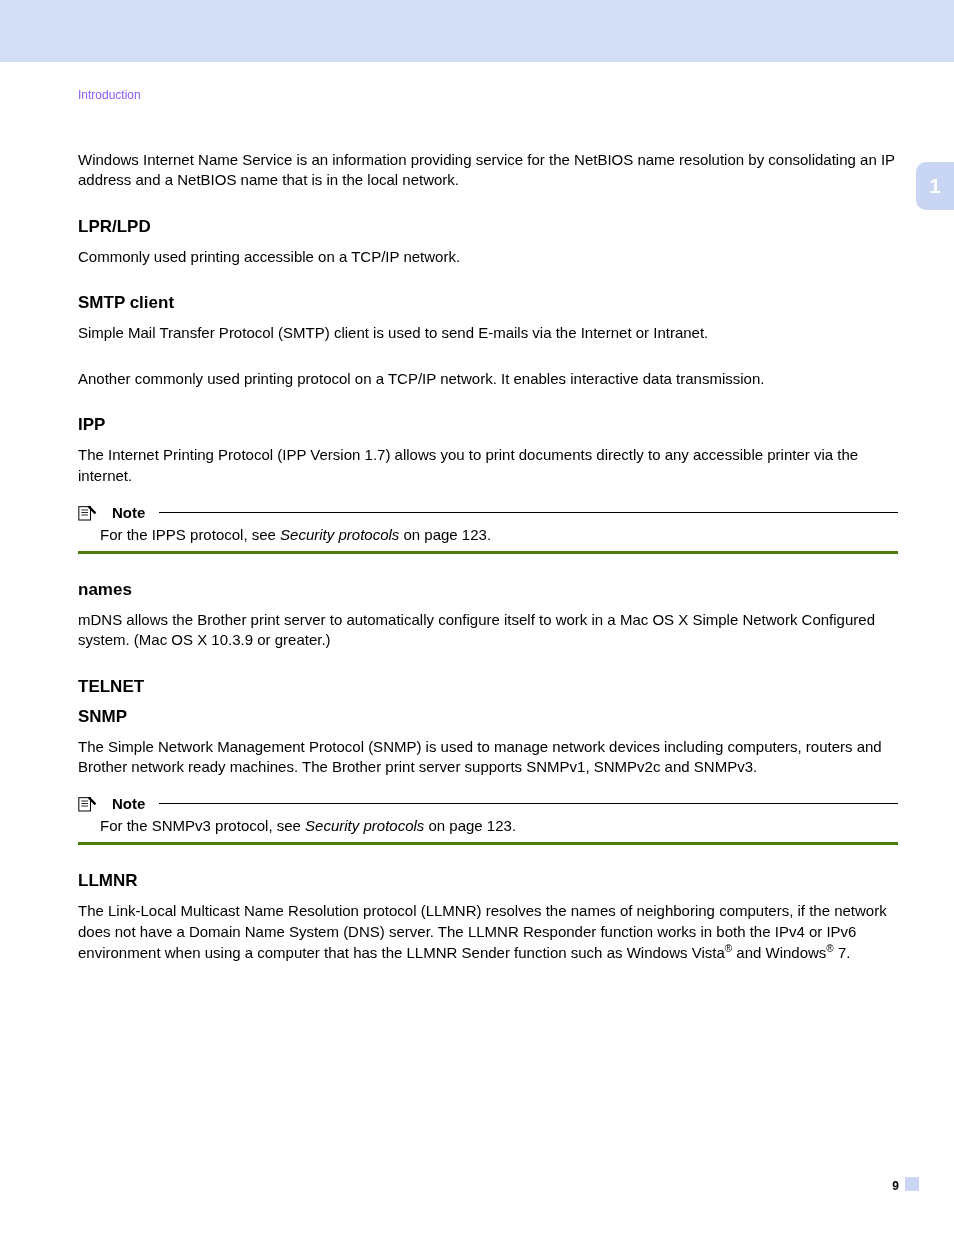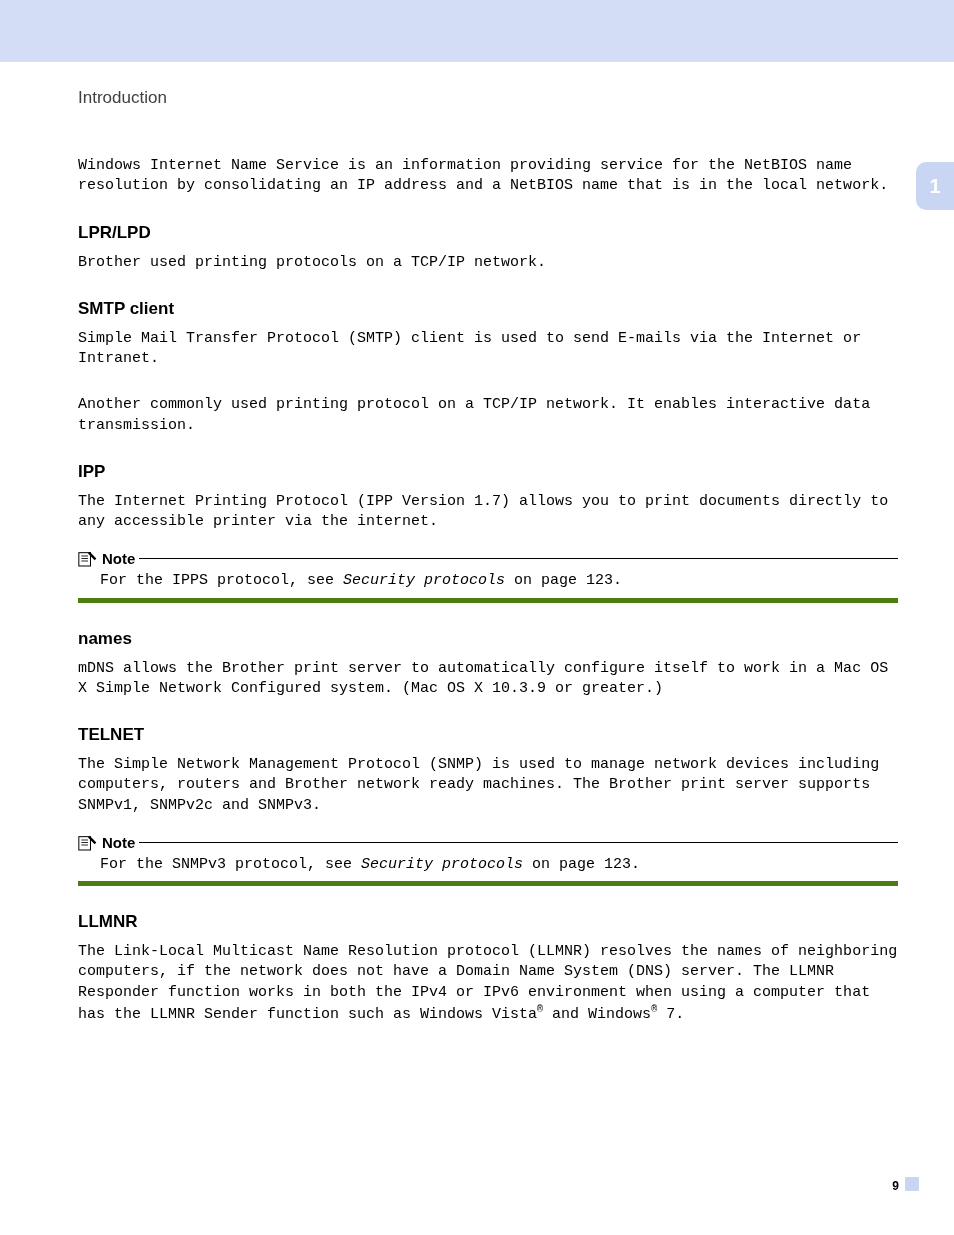--- a/index.html
+++ b/index.html
@@ -43,86 +43,84 @@
     position: absolute;
     right: 55px;
     bottom: 42px;
     font-size: 12px;
     font-weight: bold;
   }
   .content {
     padding: 26px 56px 0 78px;
   }
   .breadcrumb {
-    font-size: 17px;
-    color: #404040;
+    font-size: 12px;
+    color: #8b5cf6;
     margin-bottom: 48px;
   }
   h3.section-h {
     font-size: 17px;
     font-weight: bold;
     margin-bottom: 10px;
   }
   p.body-text {
     font-size: 15px;
     line-height: 1.35;
     margin-bottom: 26px;
-    font-family: Liberation Mono, monospace;
   }
   .note-block {
     margin-top: -8px;
     margin-bottom: 26px;
   }
   .note-head {
     display: flex;
     align-items: center;
-    gap: 4px;
+    gap: 14px;
     margin-bottom: 4px;
   }
   .note-head .line {
     flex: 1;
     border-top: 1px solid #000;
   }
   .note-label {
     font-weight: bold;
     font-size: 15px;
   }
   .note-icon {
     width: 20px;
     height: 17px;
     display: inline-block;
   }
   .note-text {
     font-size: 15px;
     line-height: 1.35;
     padding-left: 22px;
     padding-bottom: 6px;
-    border-bottom: 5px solid #4d7c0f;
-    font-family: Liberation Mono, monospace;
+    border-bottom: 3px solid #4d7c0f;
   }
   .italic { font-style: italic; }
   .regmark { font-size: 10px; vertical-align: super; }
 </style>
 </head>
 <body>
 
 <div class="top-bar"></div>
 
 <div class="page-tab">
   <span>1</span>
 </div>
 
 <div class="content">
 
   <div class="breadcrumb">Introduction</div>
 
   <p class="body-text">Windows Internet Name Service is an information providing service for the NetBIOS name resolution by consolidating an IP address and a NetBIOS name that is in the local network.</p>
 
   <h3 class="section-h">LPR/LPD</h3>
-  <p class="body-text">Brother used printing protocols on a TCP/IP network.</p>
+  <p class="body-text">Commonly used printing accessible on a TCP/IP network.</p>
 
   <h3 class="section-h">SMTP client</h3>
   <p class="body-text">Simple Mail Transfer Protocol (SMTP) client is used to send E-mails via the Internet or Intranet.</p>
 
   <p class="body-text">Another commonly used printing protocol on a TCP/IP network. It enables interactive data transmission.</p>
 
   <h3 class="section-h">IPP</h3>
   <p class="body-text">The Internet Printing Protocol (IPP Version 1.7) allows you to print documents directly to any accessible printer via the internet.</p>
 
   <div class="note-block">
@@ -142,20 +140,21 @@
     <div class="note-text">
       <span>For the IPPS protocol, see </span><span class="italic">Security protocols</span><span> on page 123.</span>
     </div>
   </div>
 
   <h3 class="section-h">names</h3>
   <p class="body-text">mDNS allows the Brother print server to automatically configure itself to work in a Mac OS X Simple Network Configured system. (Mac OS X 10.3.9 or greater.)</p>
 
   <h3 class="section-h">TELNET</h3>
 
+  <h3 class="section-h">SNMP</h3>
   <p class="body-text">The Simple Network Management Protocol (SNMP) is used to manage network devices including computers, routers and Brother network ready machines. The Brother print server supports SNMPv1, SNMPv2c and SNMPv3.</p>
 
   <div class="note-block">
     <div class="note-head">
       <span class="note-icon">
         <svg viewBox="0 0 24 20" width="20" height="17">
           <rect x="1" y="3" width="14" height="16" fill="none" stroke="#000" stroke-width="1.2"></rect>
           <line x1="4" y1="7" x2="12" y2="7" stroke="#000" stroke-width="1"></line>
           <line x1="4" y1="10" x2="12" y2="10" stroke="#000" stroke-width="1"></line>
           <line x1="4" y1="13" x2="12" y2="13" stroke="#000" stroke-width="1"></line>

